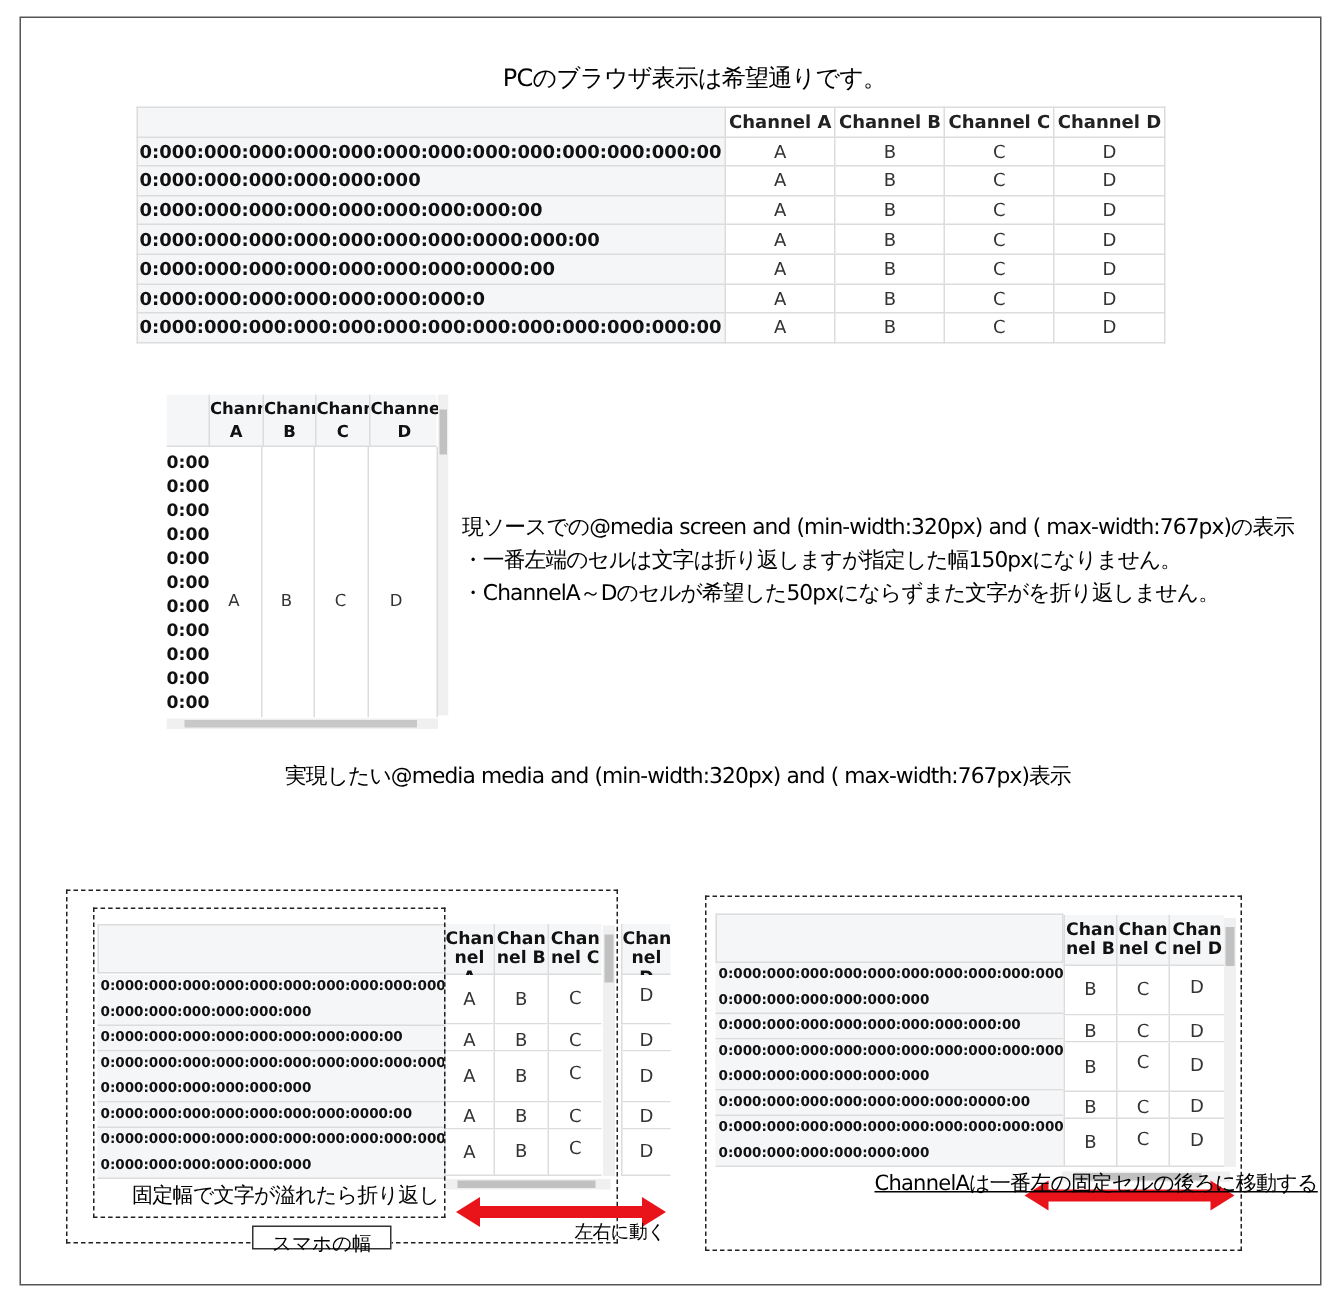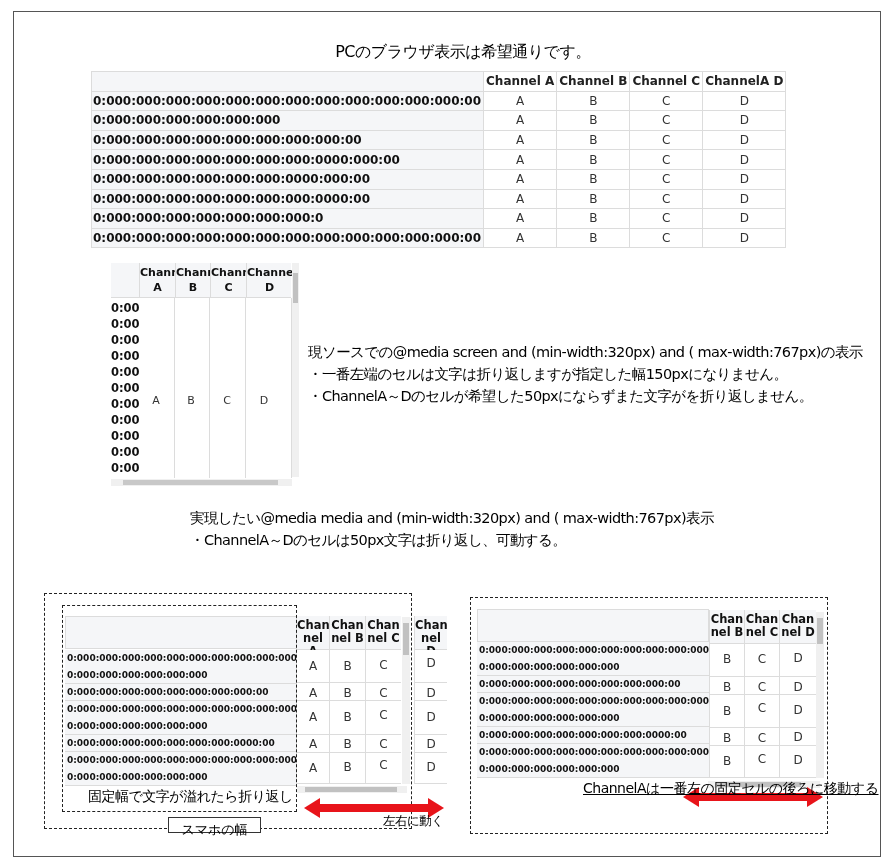--- a/index.html
+++ b/index.html
@@ -61,21 +61,21 @@
 
 <div class="title1 jp">PCのブラウザ表示は希望通りです。</div>
 
 <table class="pc-table">
   <thead>
     <tr>
       <th class="corner"></th>
       <th>Channel A</th>
       <th>Channel B</th>
       <th>Channel C</th>
-      <th>ChannelA D</th>
+      <th>Channel D</th>
     </tr>
   </thead>
   <tbody>
     <tr>
       <td class="key">0:000:000:000:000:000:000:000:000:000:000:000:000:00</td>
       <td class="val">A</td>
       <td class="val">B</td>
       <td class="val">C</td>
       <td class="val">D</td>
     </tr>
@@ -88,27 +88,20 @@
     </tr>
     <tr>
       <td class="key">0:000:000:000:000:000:000:000:000:00</td>
       <td class="val">A</td>
       <td class="val">B</td>
       <td class="val">C</td>
       <td class="val">D</td>
     </tr>
     <tr>
       <td class="key">0:000:000:000:000:000:000:000:0000:000:00</td>
-      <td class="val">A</td>
-      <td class="val">B</td>
-      <td class="val">C</td>
-      <td class="val">D</td>
-    </tr>
-    <tr>
-      <td class="key">0:000:000:000:000:000:000:0000:000:00</td>
       <td class="val">A</td>
       <td class="val">B</td>
       <td class="val">C</td>
       <td class="val">D</td>
     </tr>
     <tr>
       <td class="key">0:000:000:000:000:000:000:000:0000:00</td>
       <td class="val">A</td>
       <td class="val">B</td>
       <td class="val">C</td>
@@ -183,21 +176,20 @@
 </div>
 
 <div class="desc jp" style="left:308px;top:341px;">
   <div>現ソースでの@media screen and (min-width:320px) and ( max-width:767px)の表示</div>
   <div>・一番左端のセルは文字は折り返しますが指定した幅150pxになりません。</div>
   <div>・ChannelA～Dのセルが希望した50pxにならずまた文字がを折り返しません。</div>
 </div>
 
 <div class="desc jp" style="left:190px;top:507px;">
   <div>実現したい@media media and (min-width:320px) and ( max-width:767px)表示</div>
-  <div>・ChannelA～Dのセルは50px文字は折り返し、可動する。</div>
 </div>
 
 <div class="dash" style="left:44px;top:593px;width:368px;height:236px;"></div>
 
 <div class="dtable" style="left:65px;top:616px;width:232px;height:168px;">
   <div class="dhead" style="left:0;top:0;width:232px;height:33px;"></div>
   <div class="drow" style="top:34px;width:232px;height:34px;">
     <div>0:000:000:000:000:000:000:000:000:000:000:000:000:00</div>
     <div>0:000:000:000:000:000:000</div>
   </div>

